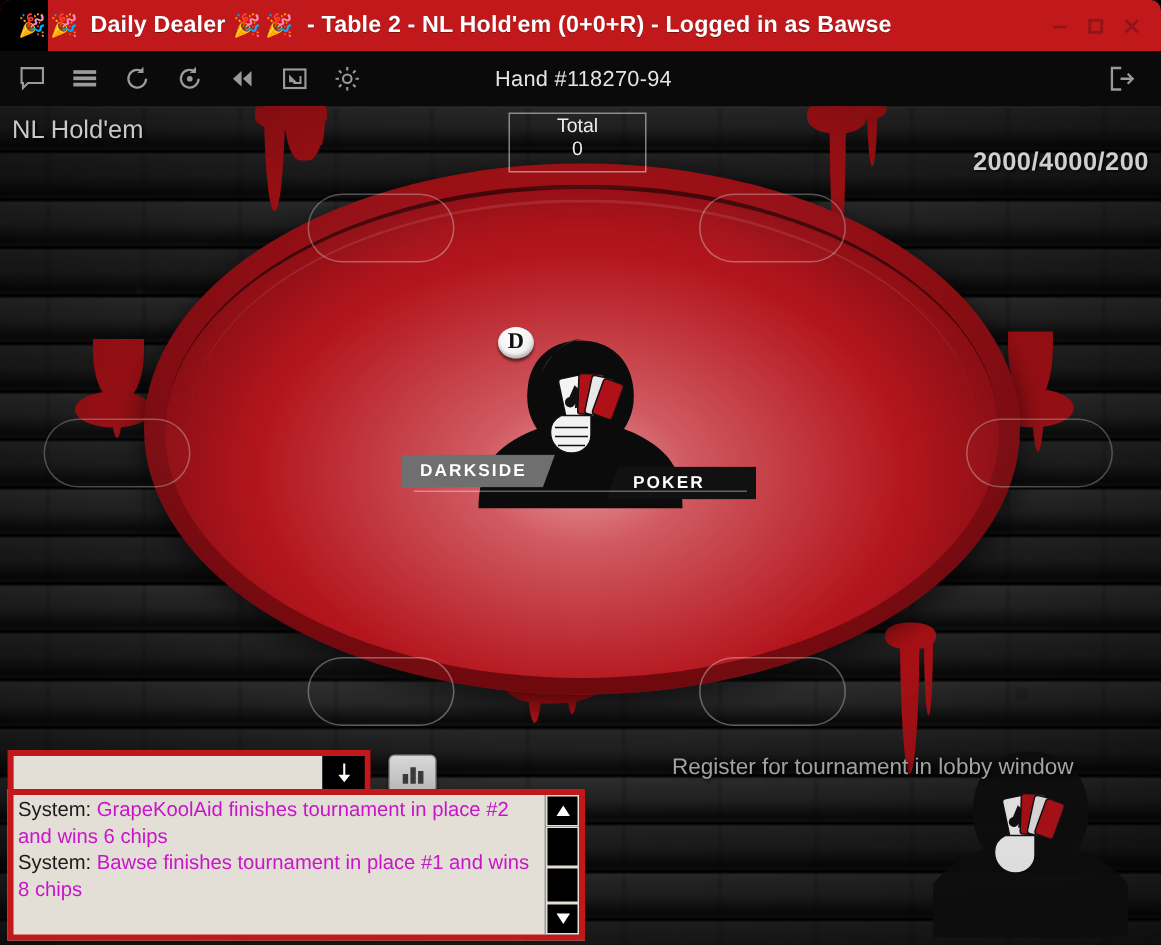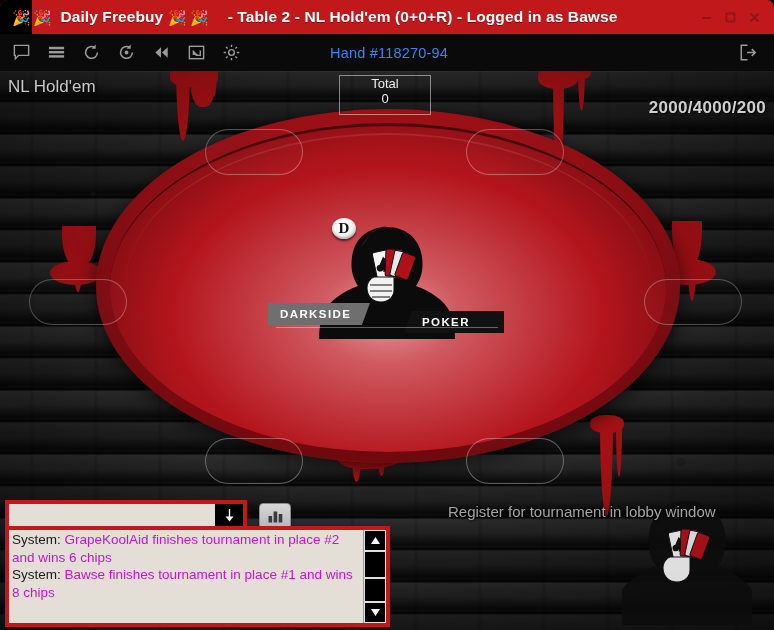--- a/index.html
+++ b/index.html
@@ -39,21 +39,21 @@
   #toolbar{
     position:absolute;left:0;top:34px;width:774px;height:37px;
     background:#0a0a0a;display:flex;align-items:center;
   }
   .tb-icons{display:flex;align-items:center;gap:11px;padding-left:9px;}
   .tbi{width:24px;height:24px;display:flex;align-items:center;justify-content:center;cursor:pointer;color:#9a9a9a;}
   .tbi svg{display:block;}
   .hand-id{
     position:absolute;left:4px;right:0;top:0;height:37px;
     display:flex;align-items:center;justify-content:center;
-    color:#3b82f6;font-size:14.5px;pointer-events:none;letter-spacing:.2px;
+    color:#e5e5e5;font-size:14.5px;pointer-events:none;letter-spacing:.2px;
   }
   .tb-right{margin-left:auto;padding-right:15px;display:flex;align-items:center;}
 
   
   #felt{
     position:absolute;left:0;top:71px;width:774px;height:559px;
     overflow:hidden;background:#232323;
   }
   
   .bricks{position:absolute;inset:0;
@@ -196,24 +196,24 @@
 </style>
 </head>
 <body>
 
 <div id="app">
 
   <div id="titlebar">
     <div class="title-left">
       <span class="tparty">🎉</span>
       <span class="tparty">🎉</span>
-      <span class="title-text" style="margin:0 5px 0 5px;">Daily Freebuy</span>
+      <span class="title-text" style="margin:0 5px 0 5px;">Daily Dealer</span>
       <span class="tparty">🎉</span>
       <span class="tparty">🎉</span>
-      <span class="title-text" style="margin-left:16px;">- Table 2 - NL Hold'em (0+0+R) - Logged in as Bawse</span>
+      <span class="title-text" style="margin-left:6px;">- Table 2 - NL Hold'em (0+0+R) - Logged in as Bawse</span>
     </div>
     <div class="wbtns">
       <div class="wbtn">
         <svg width="13" height="13" viewBox="0 0 13 13">
             <line x1="2" y1="7" x2="11" y2="7" stroke="currentColor" stroke-width="1.8"></line>
           </svg>
       </div>
       <div class="wbtn">
         <svg width="13" height="13" viewBox="0 0 13 13">
             <rect x="2.5" y="2.5" width="8" height="8" fill="none" stroke="currentColor" stroke-width="1.8"></rect>

